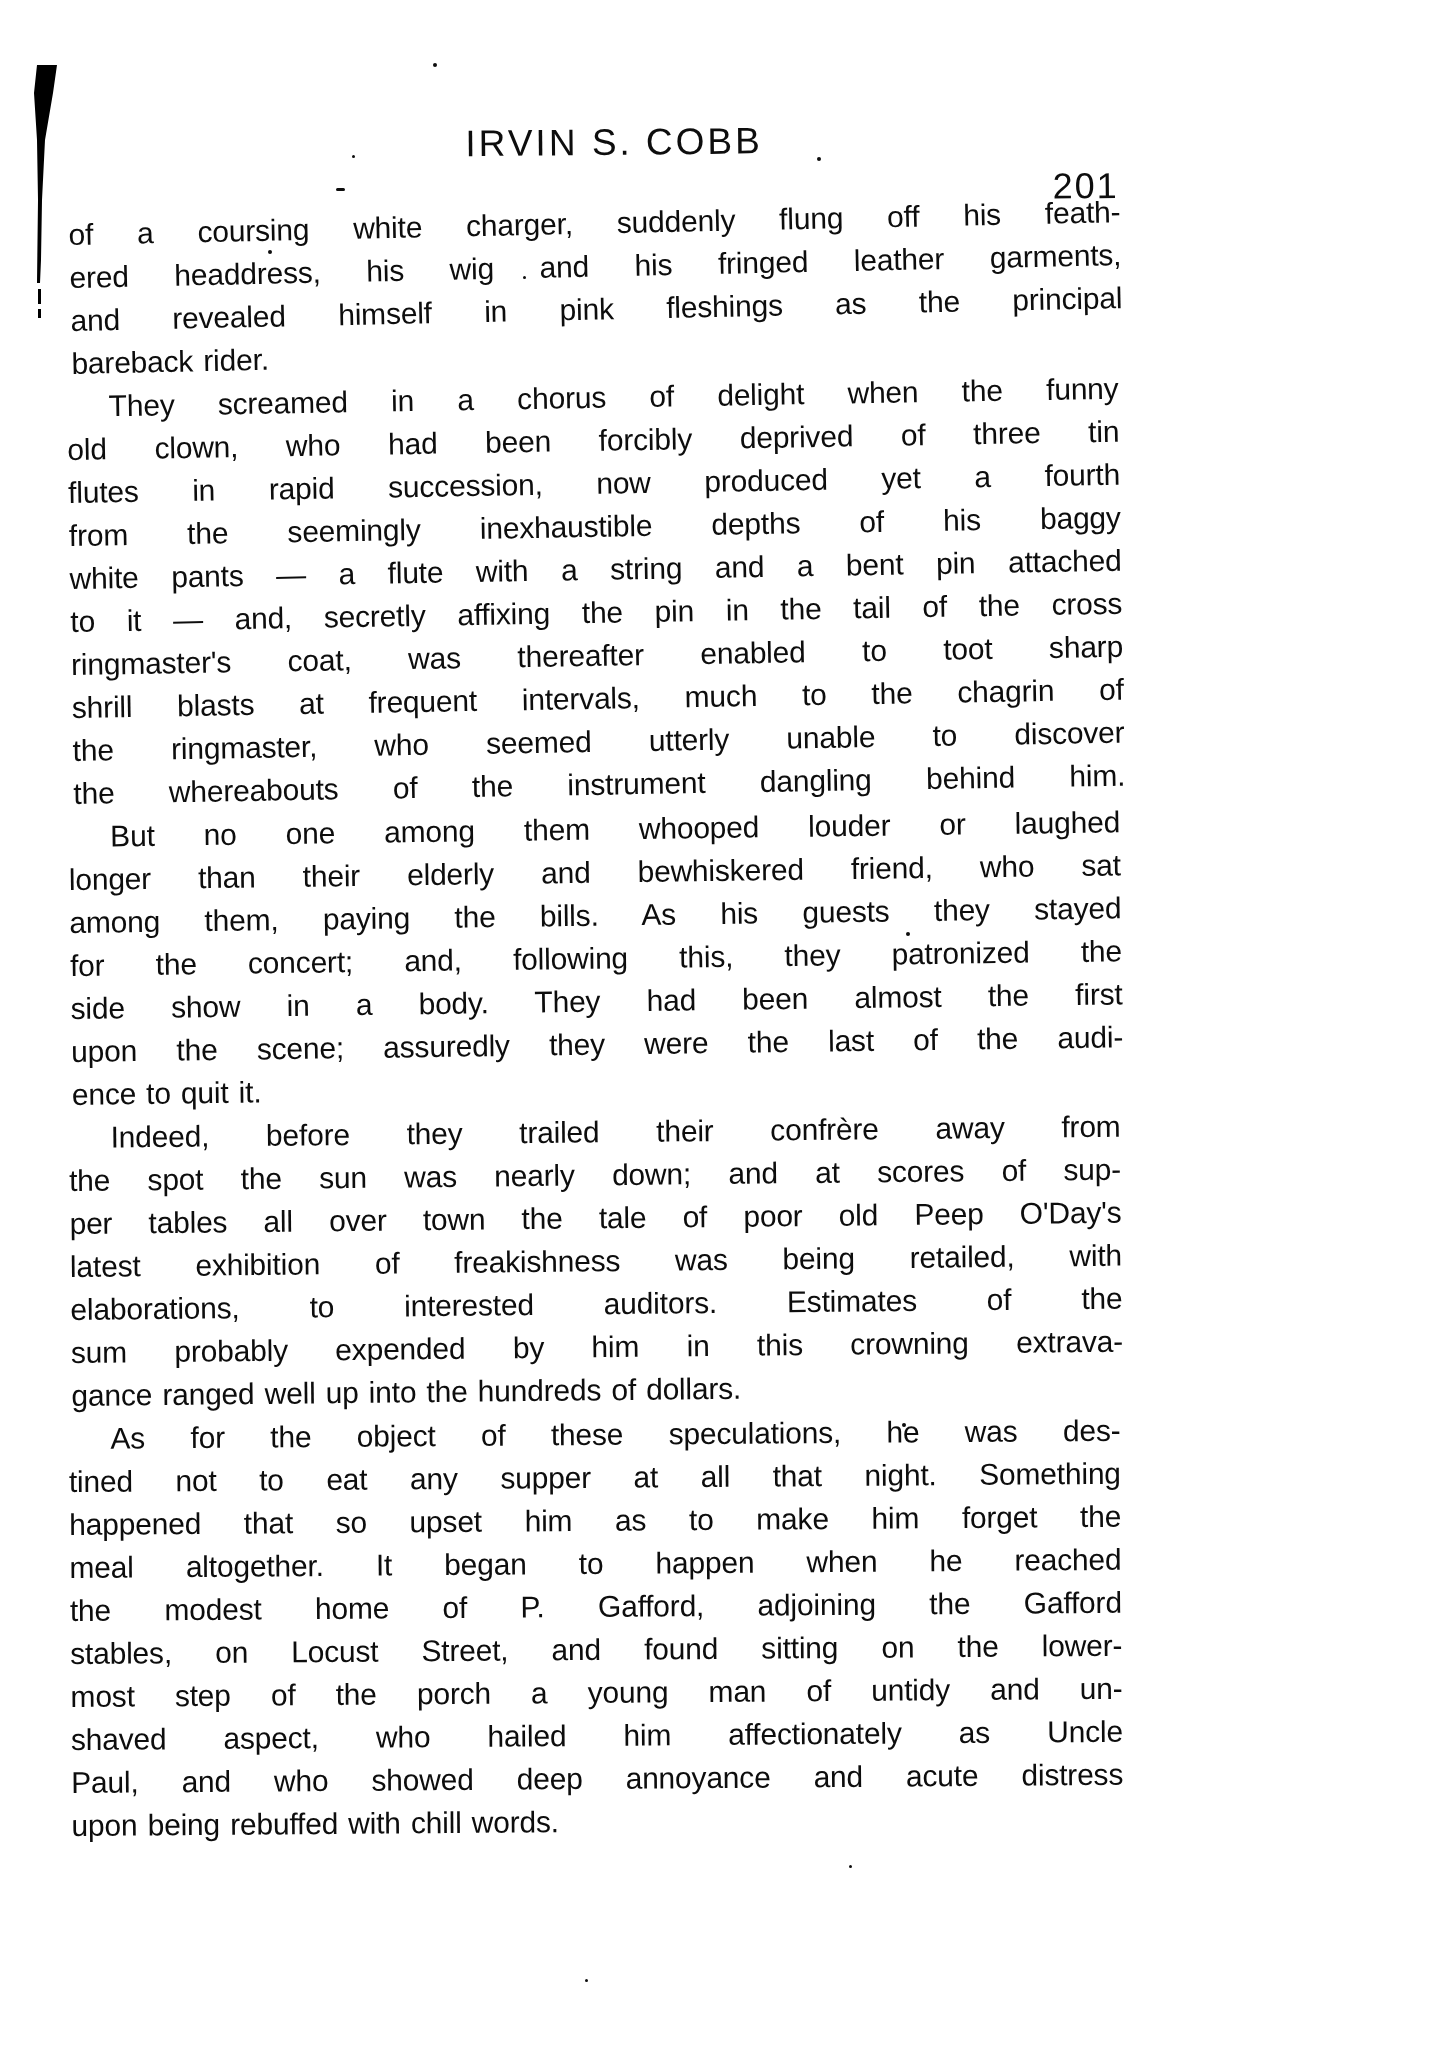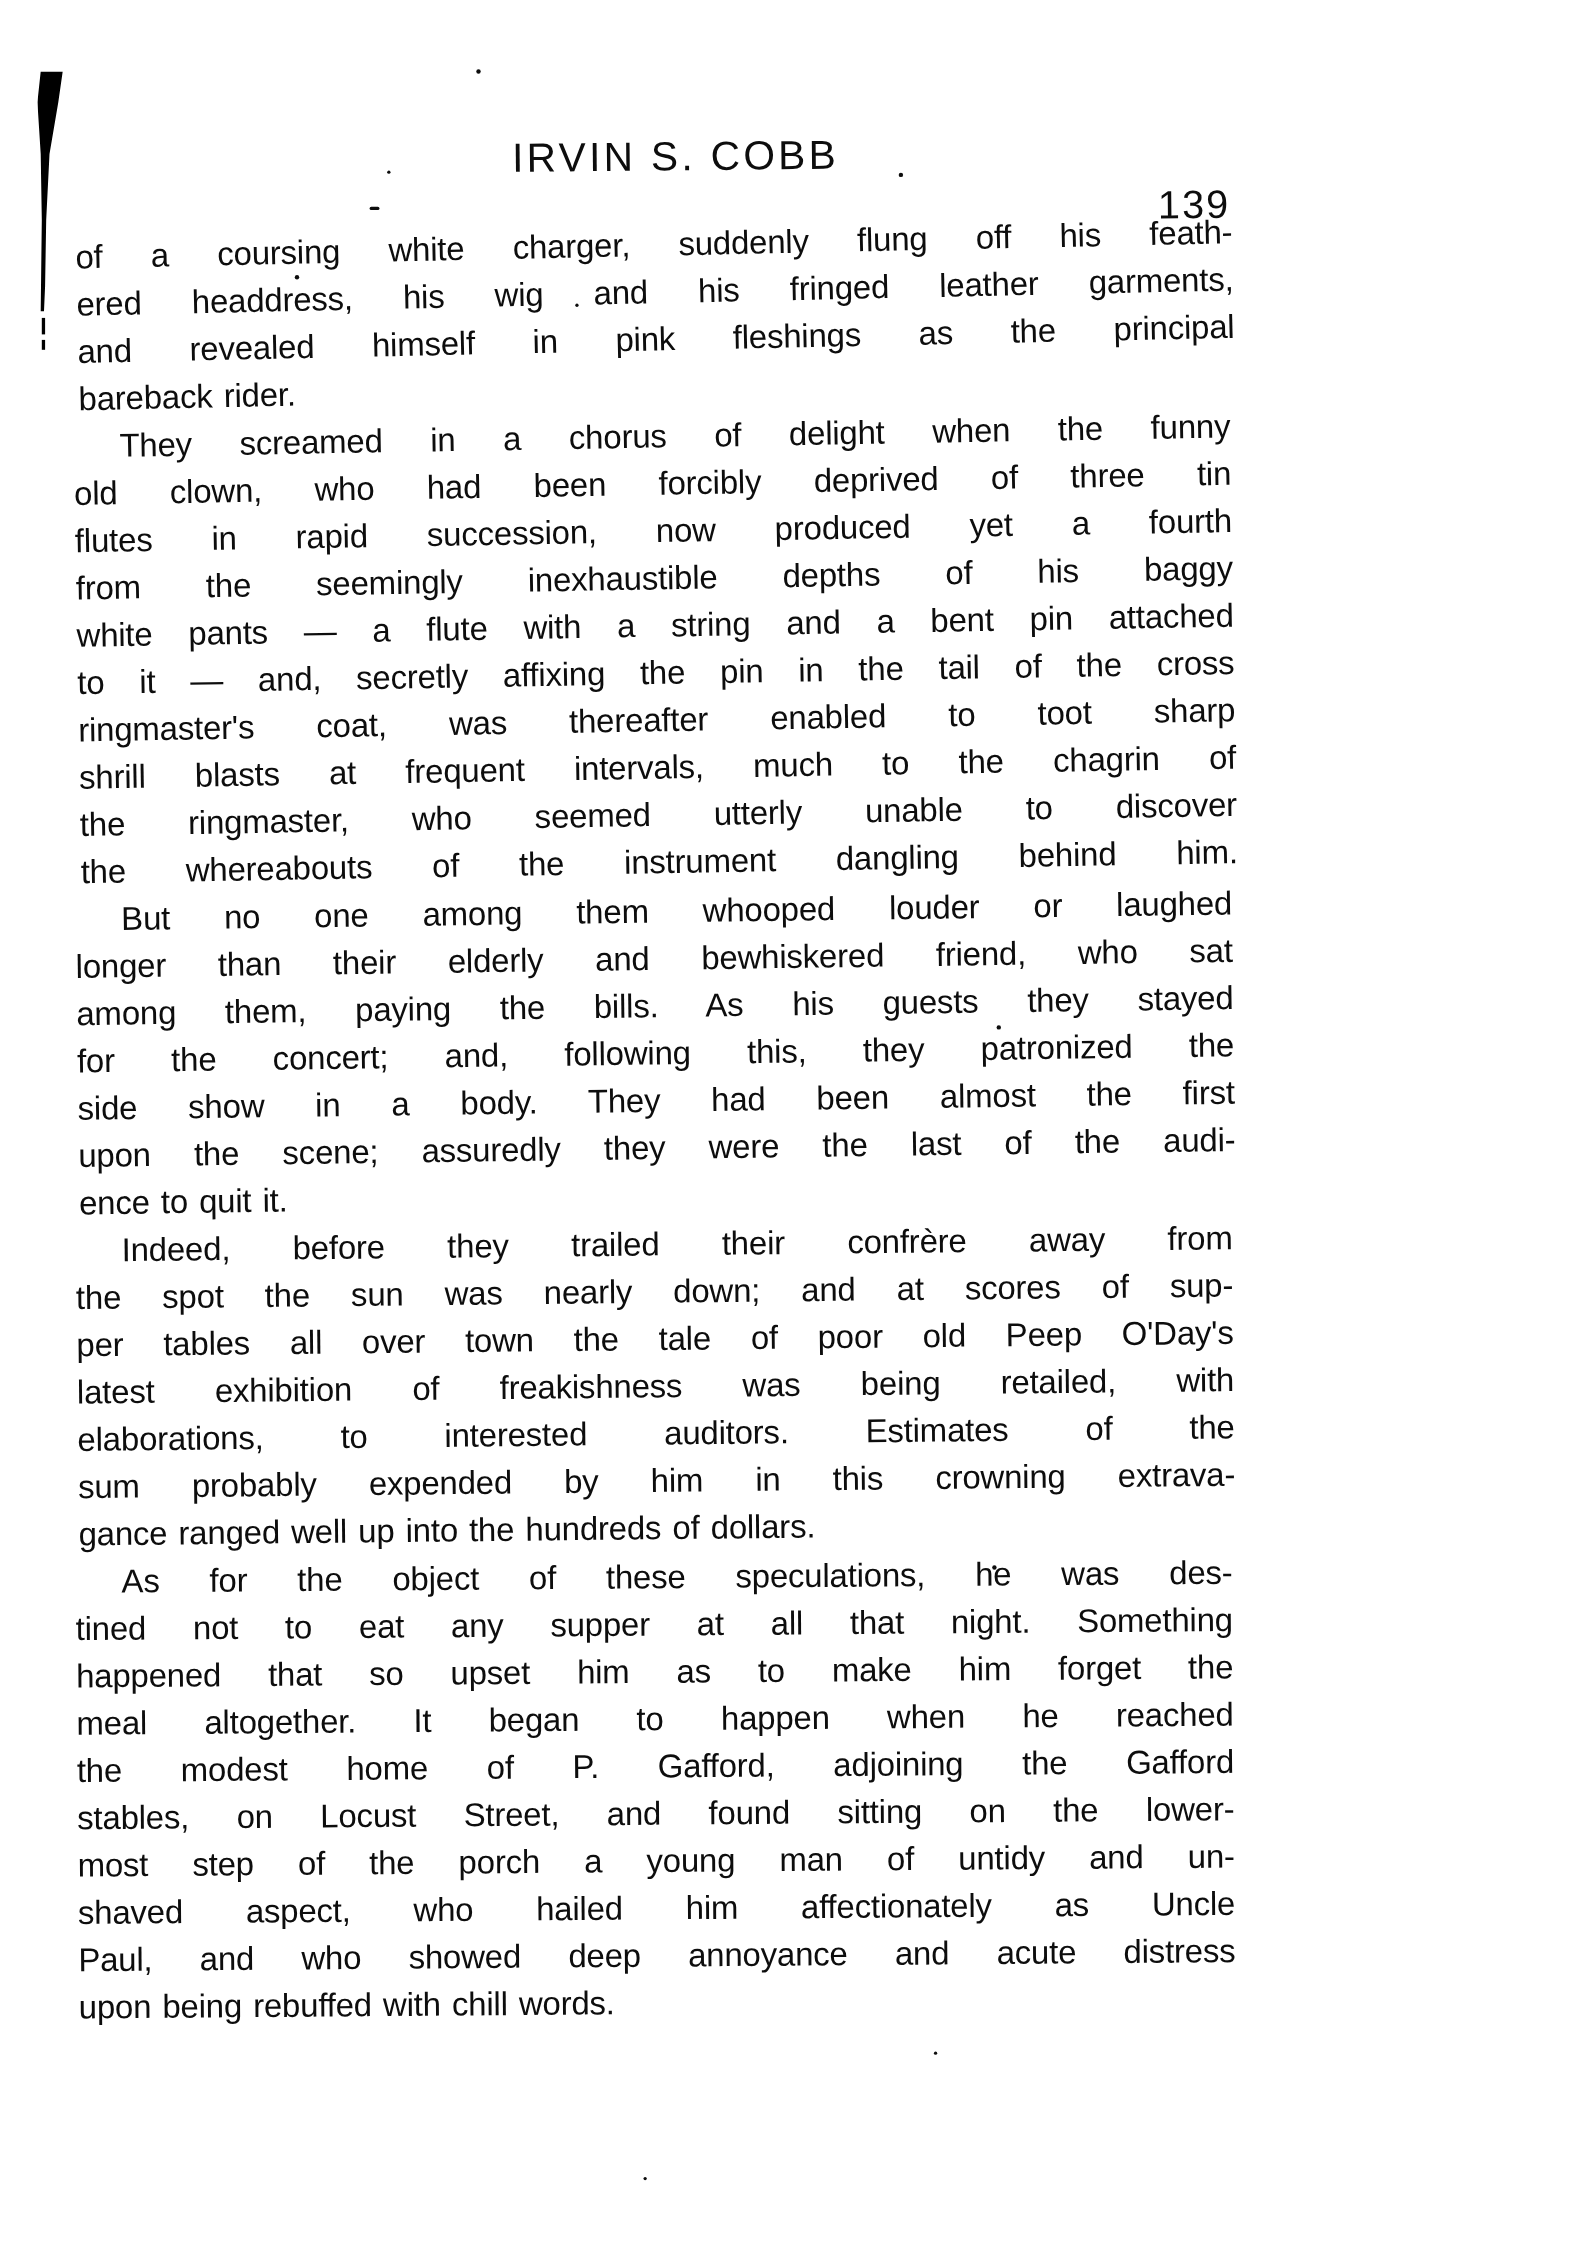--- a/index.html
+++ b/index.html
@@ -64,21 +64,21 @@
   <div class="leftmark">
     <svg width="28" height="260" viewBox="0 0 28 260">
       <polygon fill="#000" points="3,0 23,0 19,28 11,75 8,135 7,195 6,218 3,218 4,135 3,75 0,28"></polygon>
       <rect fill="#000" x="4" y="224" width="3" height="15"></rect>
       <rect fill="#000" x="4" y="244" width="3" height="9"></rect>
     </svg>
   </div>
 
   <div class="runhead">
     <span class="title">IRVIN S. COBB</span>
-    <span class="pagenum">139</span>
+    <span class="pagenum">201</span>
   </div>
 
   <div class="textcol">
 
     <div class="para r1">
       <span class="line">of a coursing white charger, suddenly flung off his feath-</span>
       <span class="line">ered headdress, his wig and his fringed leather garments,</span>
       <span class="line">and revealed himself in pink fleshings as the principal</span>
       <span class="line pend">bareback rider.</span>
     </div>

